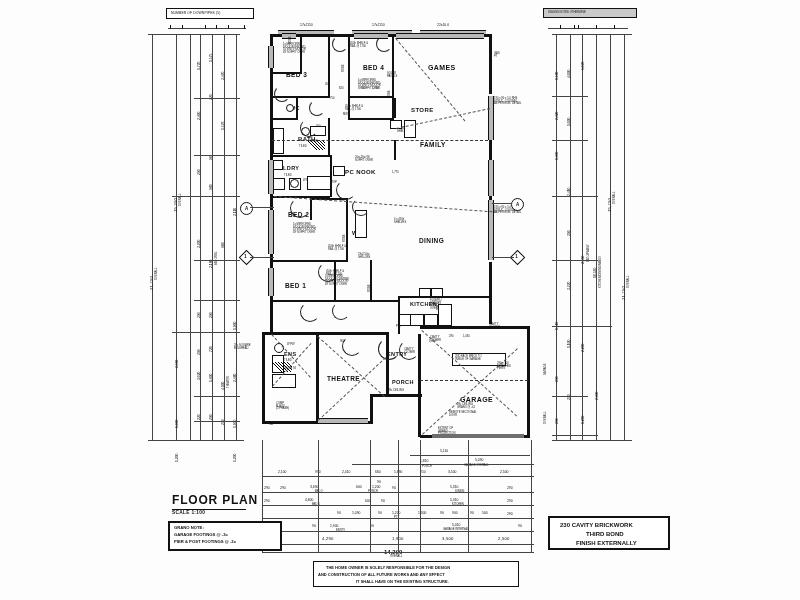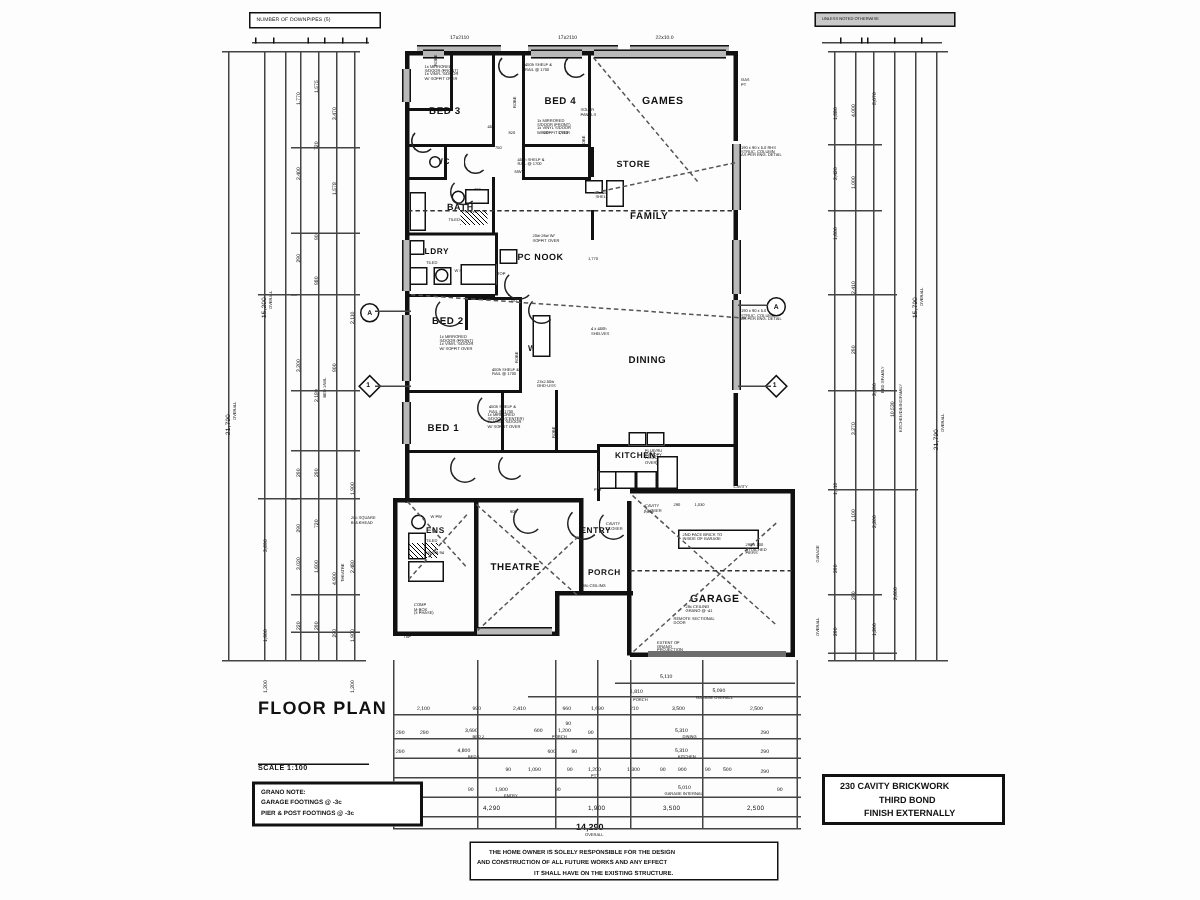--- a/index.html
+++ b/index.html
@@ -478,21 +478,21 @@
   <div class="dimline" style="left:262px;top:552px;width:272px;"></div>
 
   <div class="dimlineV" style="left:262px;top:440px;height:112px;"></div>
   <div class="dimlineV" style="left:318px;top:440px;height:112px;"></div>
   <div class="dimlineV" style="left:370px;top:440px;height:112px;"></div>
   <div class="dimlineV" style="left:398px;top:440px;height:112px;"></div>
   <div class="dimlineV" style="left:420px;top:440px;height:112px;"></div>
   <div class="dimlineV" style="left:468px;top:440px;height:112px;"></div>
   <div class="dimlineV" style="left:531px;top:440px;height:112px;"></div>
 
-  <div class="t titleBig" style="left:172px;top:466px;font-size:12px;letter-spacing:.8px;">FLOOR PLAN</div>
+  <div class="t titleBig" style="left:172px;top:494px;font-size:12px;letter-spacing:.8px;">FLOOR PLAN</div>
   <div class="thin" style="left:172px;top:509px;width:74px;height:.8px;"></div>
   <div class="t" style="left:172px;top:511px;font-size:4.8px;font-weight:bold;letter-spacing:.3px;">SCALE 1:100</div>
 
   <div class="box2" style="left:168px;top:521px;width:110px;height:26px;">
     <div class="t" style="left:4px;top:3px;font-size:4.2px;font-weight:bold;">GRANO NOTE:</div>
     <div class="t" style="left:4px;top:10px;font-size:4.2px;font-weight:bold;">GARAGE FOOTINGS @ -3c</div>
     <div class="t" style="left:4px;top:17px;font-size:4.2px;font-weight:bold;">PIER &amp; POST FOOTINGS @ -3c</div>
   </div>
 
   <div class="box2" style="left:548px;top:516px;width:118px;height:30px;">

